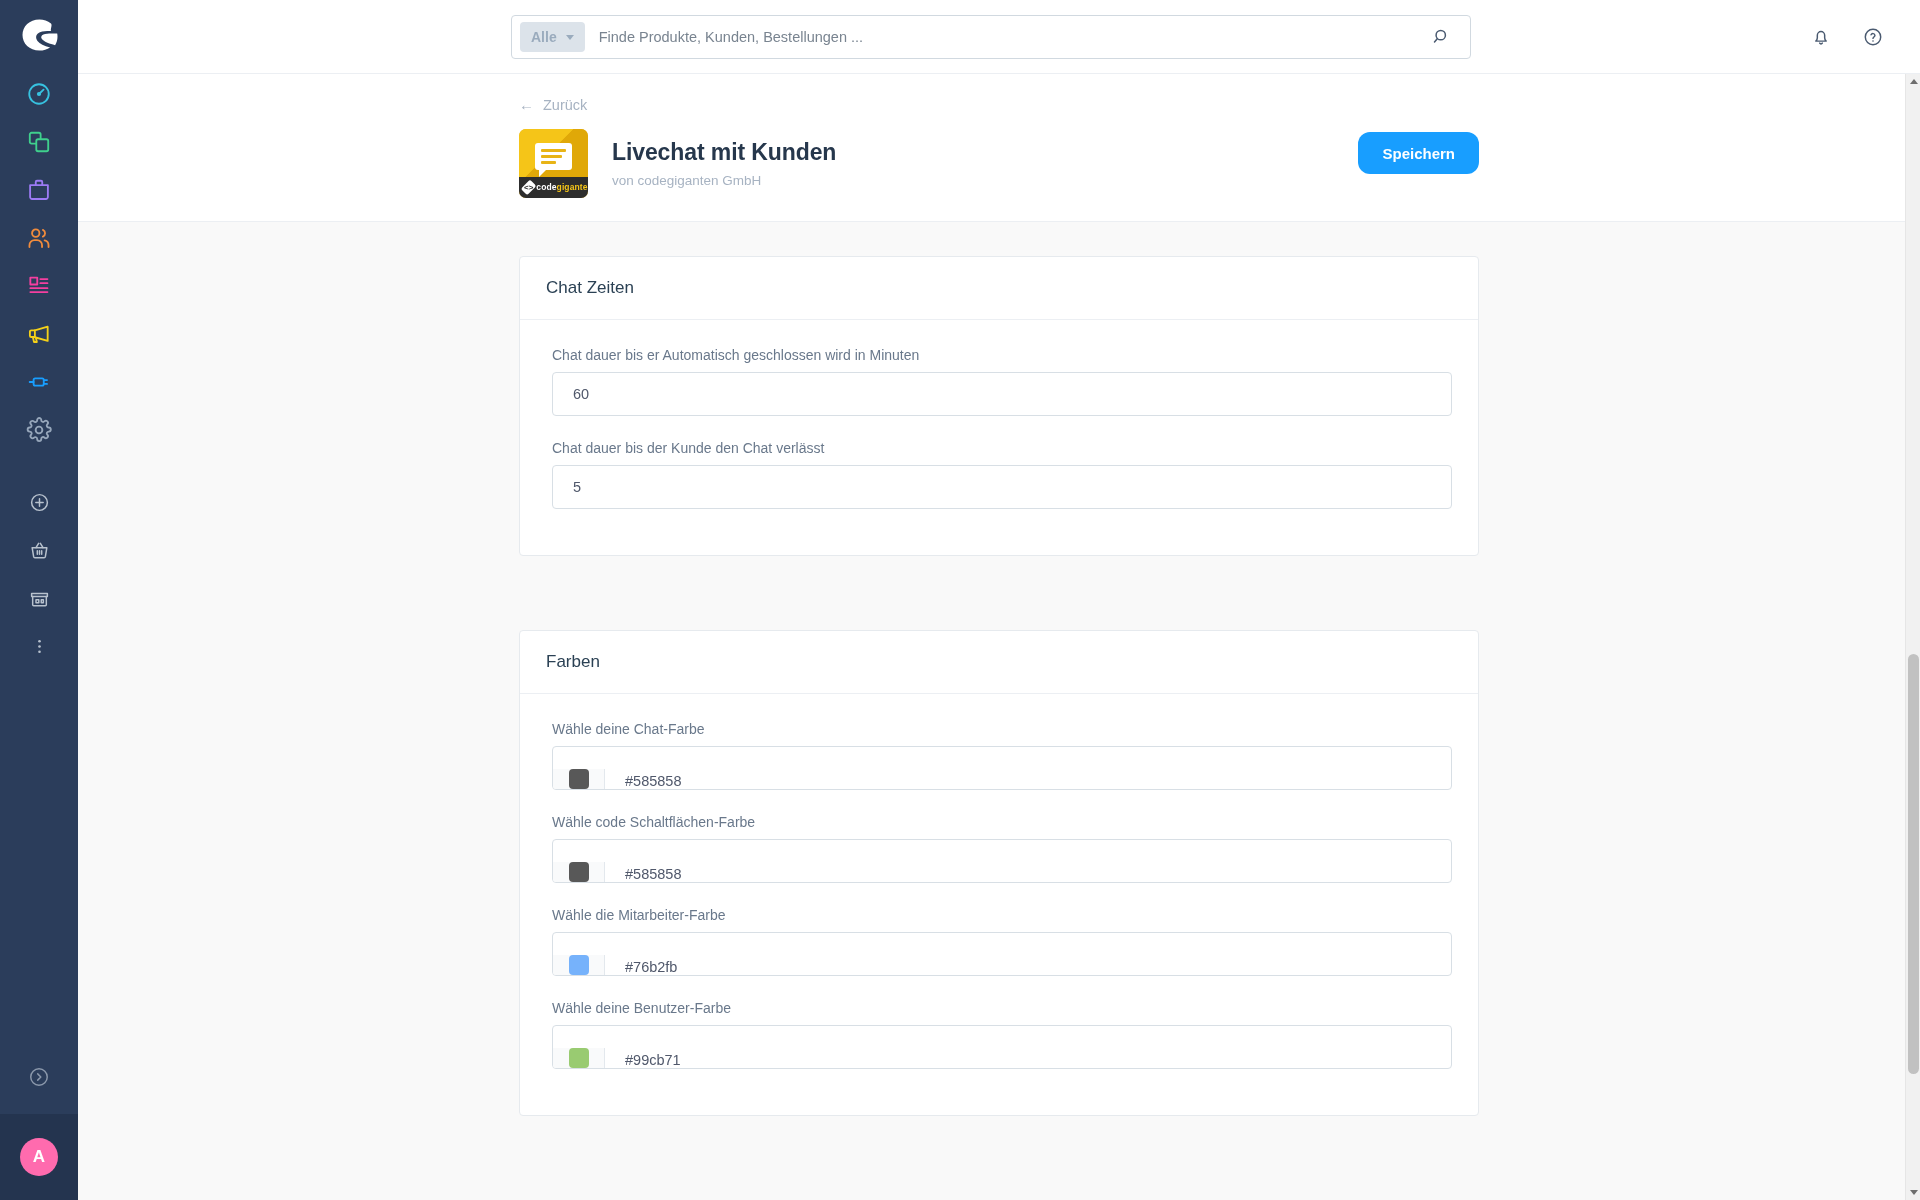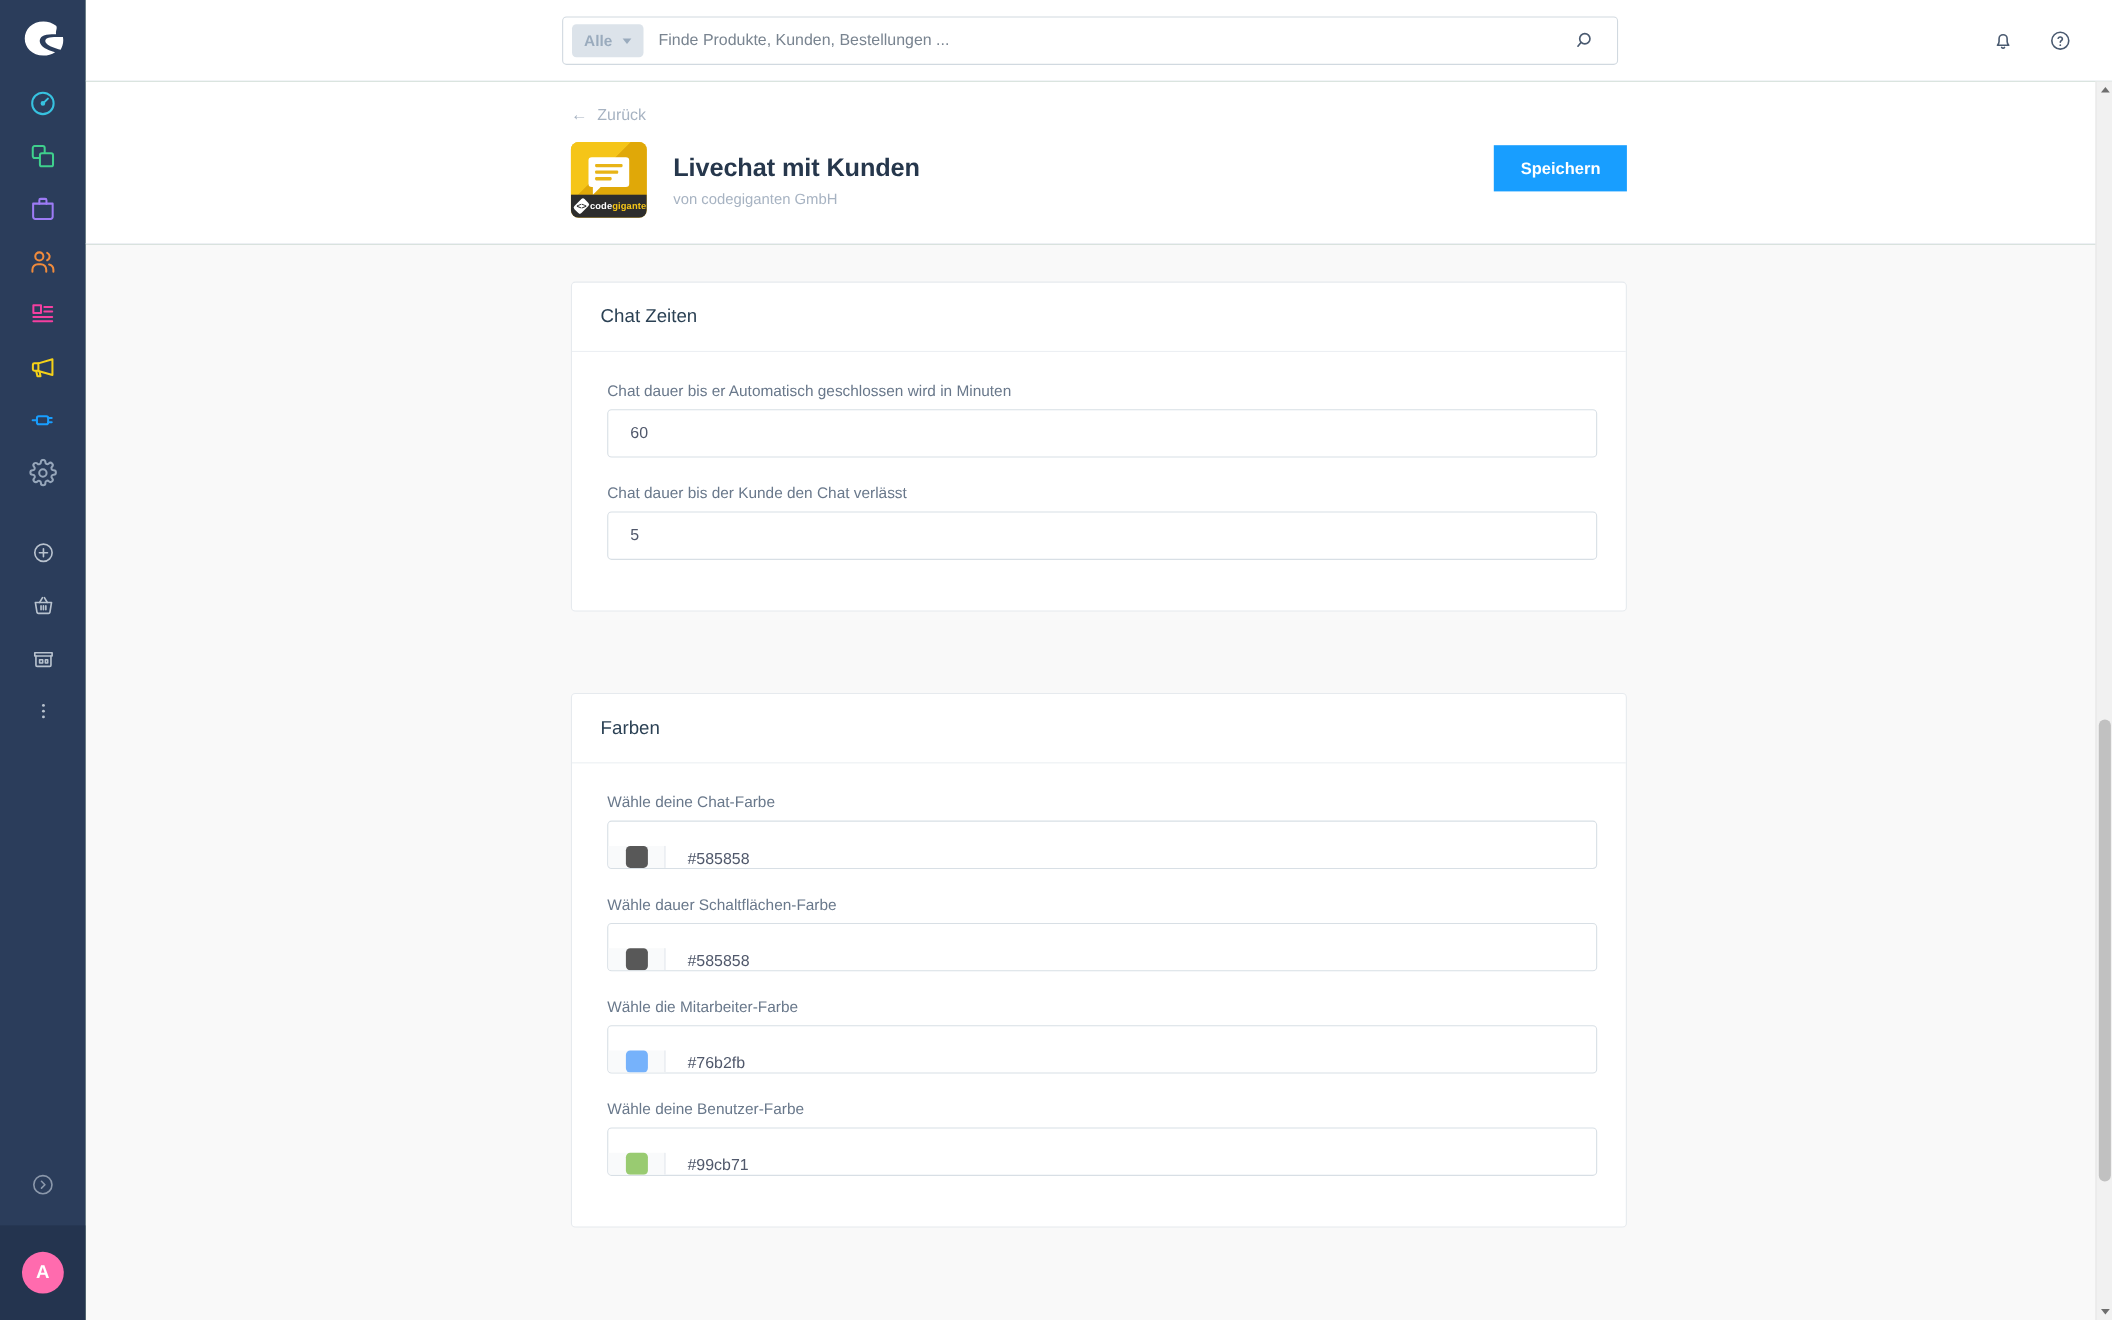--- a/index.html
+++ b/index.html
@@ -49,21 +49,21 @@
     color: #ffffff; font-size: 17px; font-weight: 700;
     display: flex; align-items: center; justify-content: center;
     letter-spacing: .3px;
   }
 
   
   .content-col {
     flex: 1 1 auto; height: 1200px;
     display: flex; flex-direction: column;
     position: relative;
-    background: #14532d;
+    background: #f0abfc;
   }
 
   
   .topbar {
     height: 74px; flex: 0 0 74px;
     background: #ffffff;
     border-bottom: 1px solid #eceff3;
     display: flex; align-items: center;
     position: relative;
   }
@@ -191,21 +191,21 @@
     font-size: 23px; font-weight: 700; color: #26374c;
     letter-spacing: -.1px;
   }
   .app-vendor {
     margin-top: 7px;
     font-size: 13.5px; color: #a7b3c2;
   }
   .save-btn {
     position: absolute; right: 0; top: 36px;
     height: 42px; padding: 0 24px;
-    background: #189eff; border: 0; border-radius: 0;
+    background: #189eff; border: 0; border-radius: 12px;
     color: #ffffff; font-size: 15px; font-weight: 700;
     font-family: "Liberation Sans", sans-serif;
     cursor: pointer;
   }
 
   
   .main-scroll {
     flex: 1 1 auto;
     overflow: hidden;
     padding-top: 34px;
@@ -501,21 +501,21 @@
           <label class="field-label">Wähle deine Chat-Farbe</label>
           <div class="color-row">
             <div class="color-prefix">
               <span class="swatch" style="background: rgb(88, 88, 88);"></span>
             </div>
             <input class="color-input" type="text" value="#585858" style="">
           </div>
         </div>
 
         <div class="field">
-          <label class="field-label">Wähle dauer Schaltflächen-Farbe</label>
+          <label class="field-label">Wähle code Schaltflächen-Farbe</label>
           <div class="color-row">
             <div class="color-prefix">
               <span class="swatch" style="background: rgb(88, 88, 88);"></span>
             </div>
             <input class="color-input" type="text" value="#585858" style="">
           </div>
         </div>
 
         <div class="field">
           <label class="field-label">Wähle die Mitarbeiter-Farbe</label>

